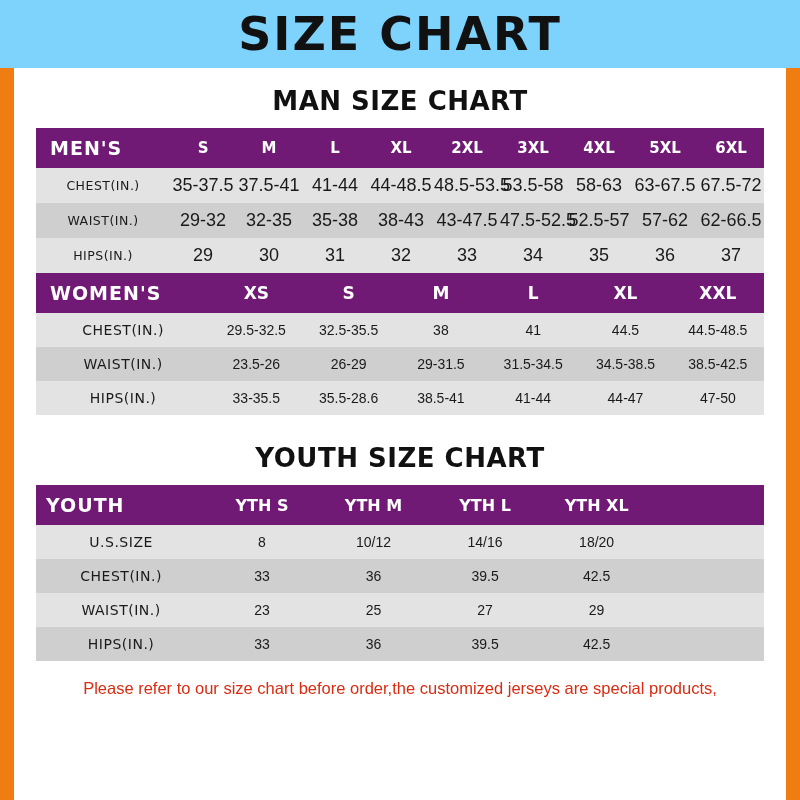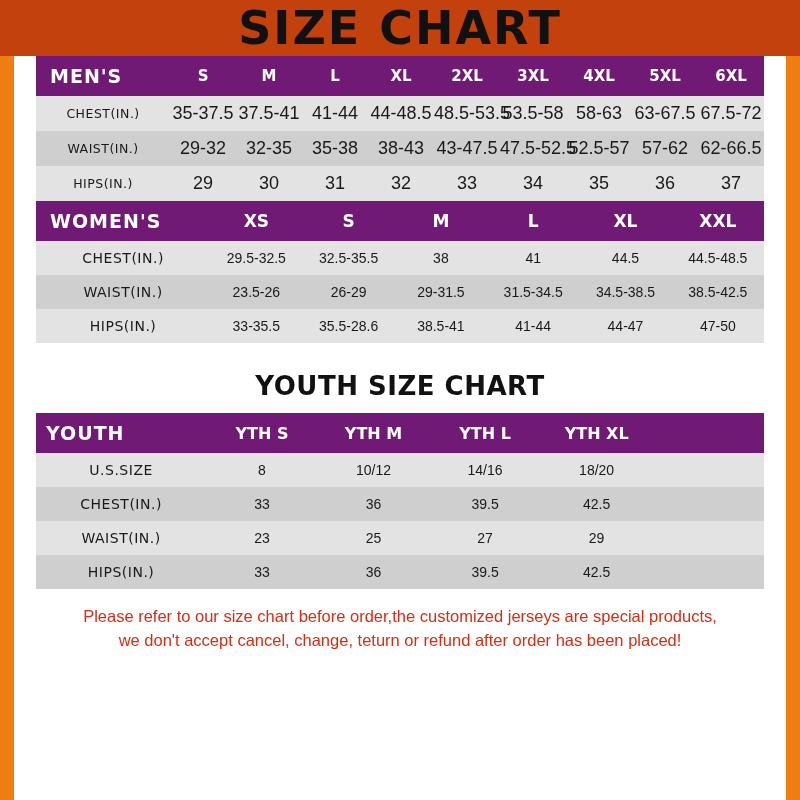--- a/index.html
+++ b/index.html
@@ -16,22 +16,22 @@
   .page {
     position: relative;
     width: 800px;
     height: 800px;
     box-sizing: border-box;
     border-left: 14px solid #f07d12;
     border-right: 14px solid #f07d12;
     background: #ffffff;
   }
   .banner {
-    height: 56px;
-    background: #c2410c;
+    height: 68px;
+    background: #7dd3fc;
     display: flex;
     align-items: center;
     justify-content: center;
     margin: 0 -14px;
   }
   .banner-title {
     font-family: "DejaVu Sans", sans-serif;
     font-weight: bold;
     font-size: 46px;
     letter-spacing: 2px;
@@ -119,20 +119,21 @@
 <body>
 
 <div class="page">
 
   <div class="banner">
     <div class="banner-title">SIZE CHART</div>
   </div>
 
   <div class="content">
 
+    <div class="section-title t-man">MAN SIZE CHART</div>
     <table class="size-table" id="men-table">
       <thead>
         <tr>
           <th class="first-col" style="width:16.5%">MEN'S</th>
           <th>S</th>
           <th>M</th>
           <th>L</th>
           <th>XL</th>
           <th>2XL</th>
           <th>3XL</th>
@@ -267,17 +268,16 @@
           <td>36</td>
           <td>39.5</td>
           <td>42.5</td>
           <td></td>
         </tr>
       </tbody>
     </table>
 
     <div class="footer-note">
       <div>Please refer to our size chart before order,the customized jerseys are special products,</div>
-      <div>we don't accept cancel, change, teturn or refund after order has been placed!</div>
     </div>
 
   </div>
 </div>
 
 </body></html>

